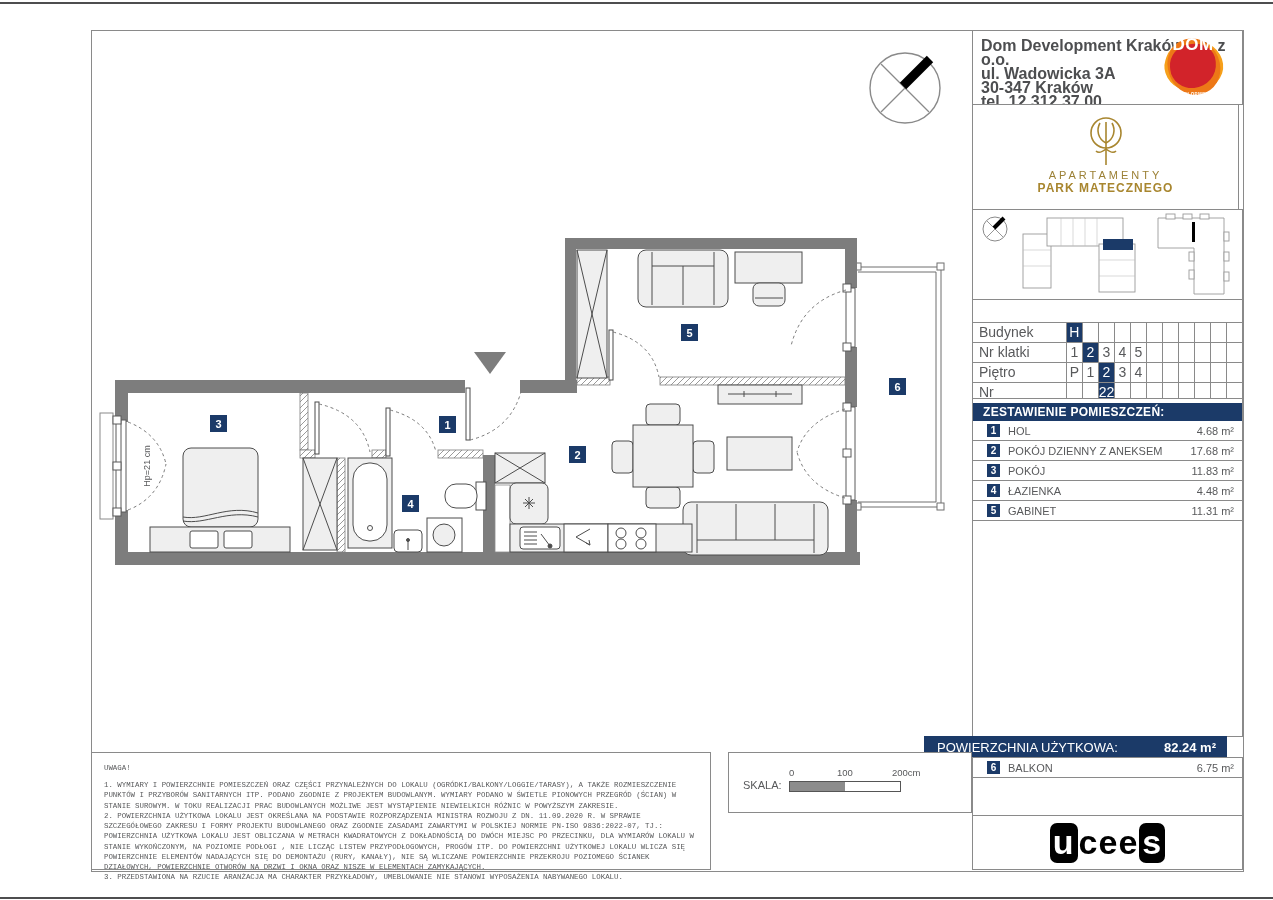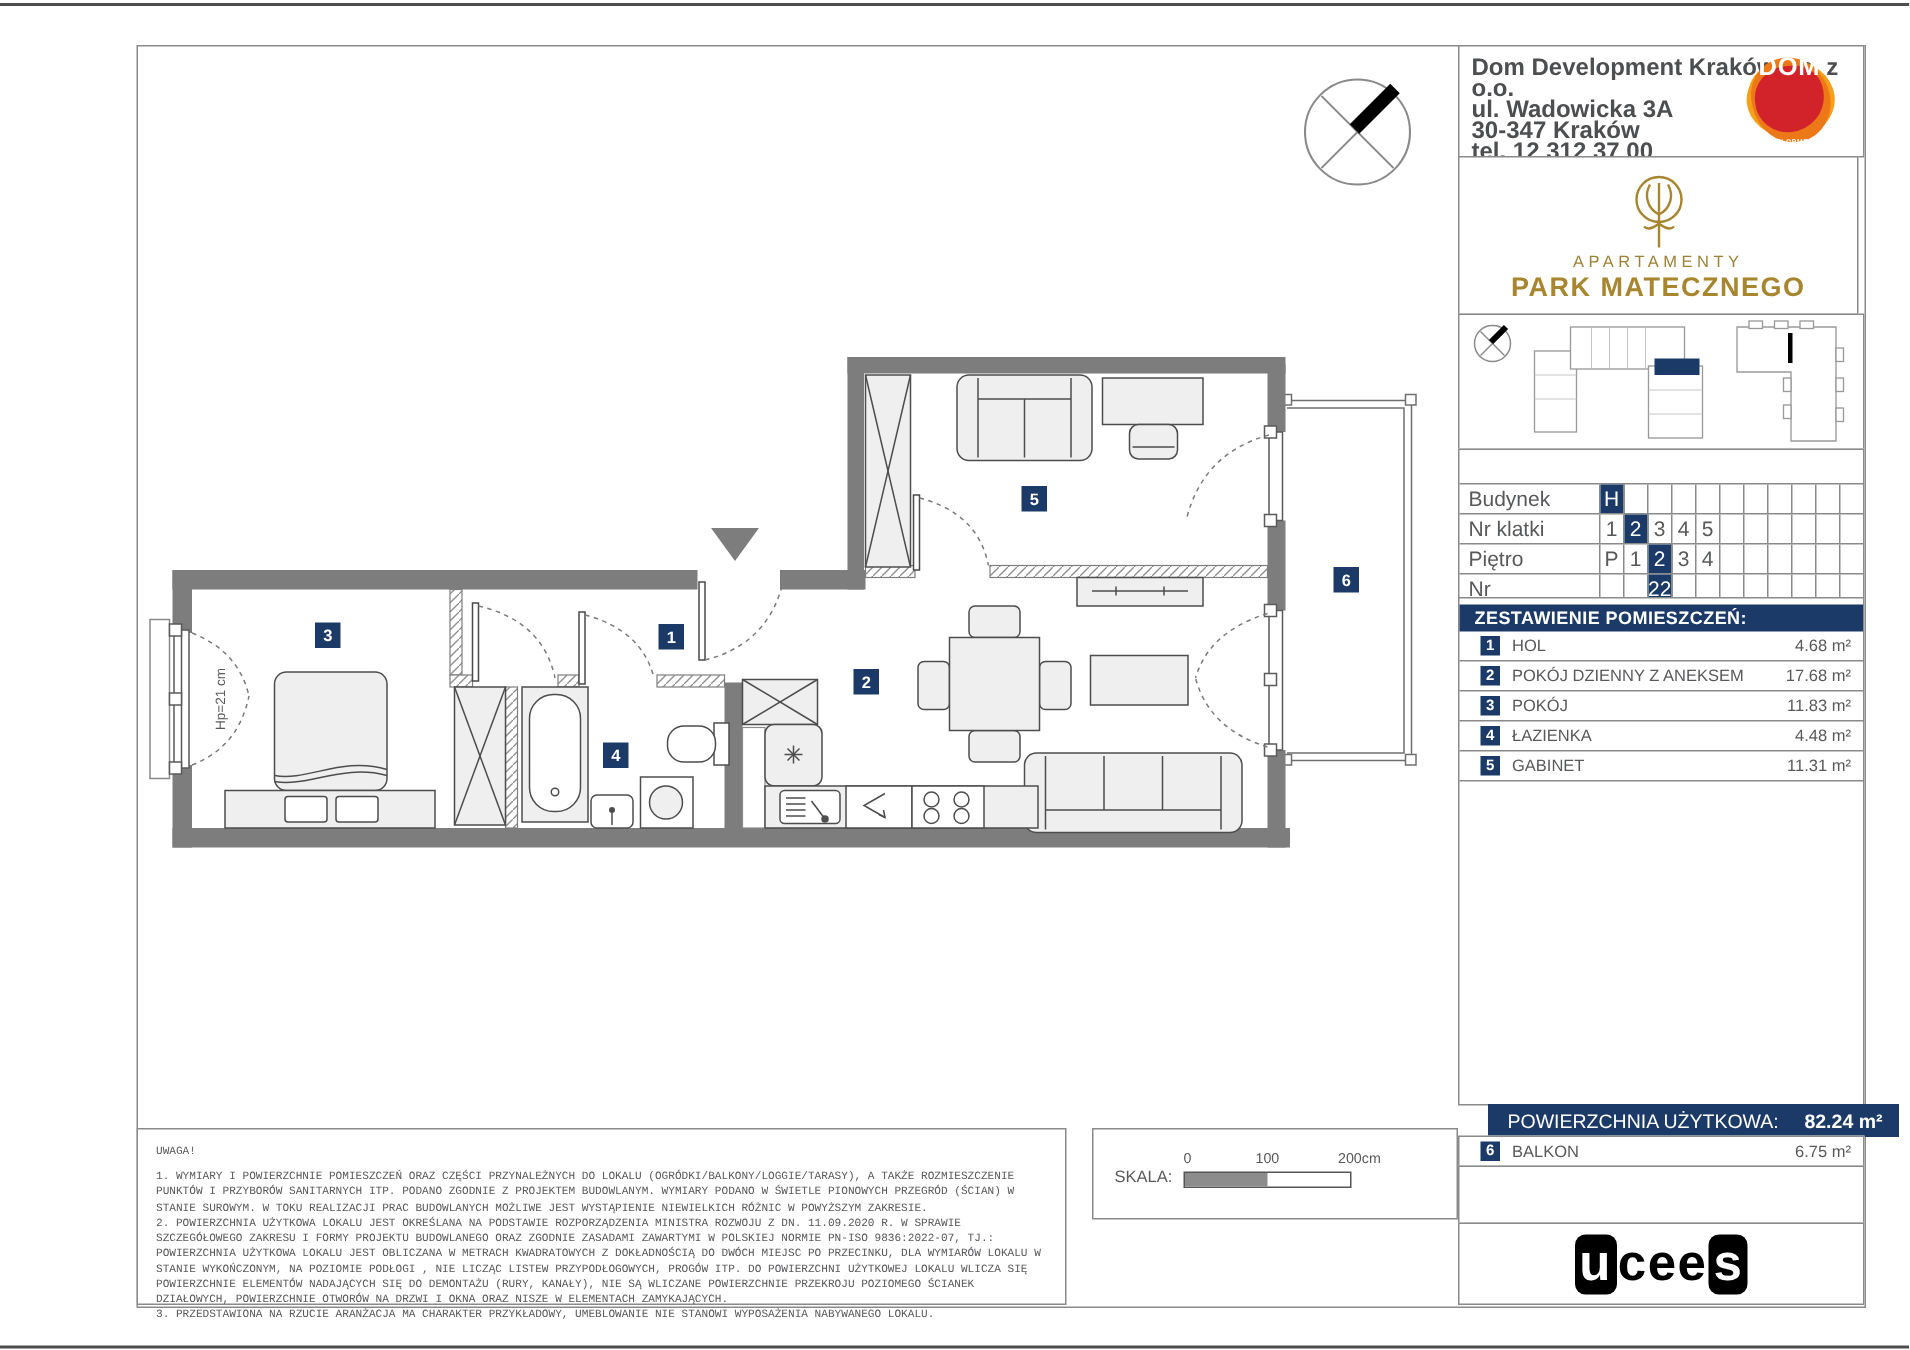--- a/index.html
+++ b/index.html
@@ -14,39 +14,39 @@
   .dom-logo{position:absolute;right:18px;top:6px;width:62px;height:60px;}
   .blob{position:absolute;border-radius:52% 48% 55% 45%;}
   .blob.o1{inset:3px 1px 5px 3px;background:#F6A01A;transform:rotate(18deg);}
   .blob.o2{inset:1px 4px 2px 6px;background:#ED7817;transform:rotate(-12deg);border-radius:46% 54% 48% 52%;}
   .blob.r{inset:7px 8px 9px 8px;background:#D2232A;transform:rotate(-6deg);border-radius:50% 45% 55% 50%;}
   .dom-txt{position:absolute;inset:0;display:flex;flex-direction:column;align-items:center;justify-content:space-between;color:#fff;}
   .dom-txt .big{font-size:17px;font-weight:bold;letter-spacing:.5px;line-height:15px;}
   .dom-txt .small{font-size:4.5px;font-weight:bold;letter-spacing:.4px;}
   .brand-box{left:972px;top:104px;width:267px;height:106px;text-align:center;}
   .brand-box .ap{font-size:11px;letter-spacing:3px;color:#9c8136;margin-top:2px;}
-  .brand-box .pm{font-size:18px;font-weight:bold;letter-spacing:1px;color:#a8862f;}
+  .brand-box .pm{font-size:12px;font-weight:bold;letter-spacing:1px;color:#a8862f;}
   .site-box{left:972px;top:209px;width:271px;height:91px;}
   .loc-box{left:972px;top:299px;width:271px;height:100px;}
   .loc-spacer{height:22px;border-bottom:1px solid #8a8a8a;}
   .loc-row{display:flex;height:19px;border-bottom:1px solid #8a8a8a;font-size:14px;}
   .loc-row:last-child{border-bottom:none;}
   .loc-label{width:89px;border-right:1px solid #8a8a8a;padding-left:6px;line-height:19px;color:#58595b;}
   .loc-cell{width:15.4px;border-right:1px solid #8a8a8a;text-align:center;line-height:19px;color:#58595b;}
   .loc-cell:last-child{border-right:none;}
   .loc-cell.hl{background:#1b3a68;color:#fff;}
   .rooms-box{left:972px;top:398px;width:271px;height:339px;}
   .rooms-header{margin-top:4px;height:18px;background:#1b3a68;color:#fff;font-size:12px;
                 font-weight:bold;line-height:18px;padding-left:10px;letter-spacing:.3px;}
   .room-row{display:flex;align-items:center;height:19px;border-bottom:1px solid #8a8a8a;font-size:11px;}
   .room-badge{width:13px;height:13px;background:#1b3a68;color:#fff;font-size:10px;font-weight:bold;
               text-align:center;line-height:13px;margin:0 8px 0 14px;flex:0 0 auto;}
   .room-name{flex:1;color:#58595b;}
   .room-area{padding-right:8px;color:#58595b;}
-  .usable-bar{left:992px;top:736px;width:274px;height:22px;background:#1b3a68;border:1px solid #1b3a68;
+  .usable-bar{left:924px;top:736px;width:303px;height:22px;background:#1b3a68;border:1px solid #1b3a68;
               color:#fff;display:flex;align-items:center;font-size:13px;padding:0 10px 0 12px;box-sizing:border-box;}
   .usable-bar .val{font-weight:bold;margin-left:auto;}
   .balkon-box{left:972px;top:757px;width:271px;height:21px;}
   .empty-box{left:972px;top:777px;width:271px;height:39px;}
   .ucees-box{left:972px;top:815px;width:271px;height:55px;display:flex;align-items:center;justify-content:center;}
   .ucees{font-size:34px;font-weight:bold;color:#000;letter-spacing:1px;display:flex;align-items:center;}
   .uc-sq{background:#000;color:#fff;border-radius:7px;padding:0 3px;line-height:38px;height:40px;display:inline-block;}
   .uc-plain{padding:0 1px;}
   
   .notes-box{left:91px;top:752px;width:620px;height:118px;padding:10px 12px;font-size:7.4px;

